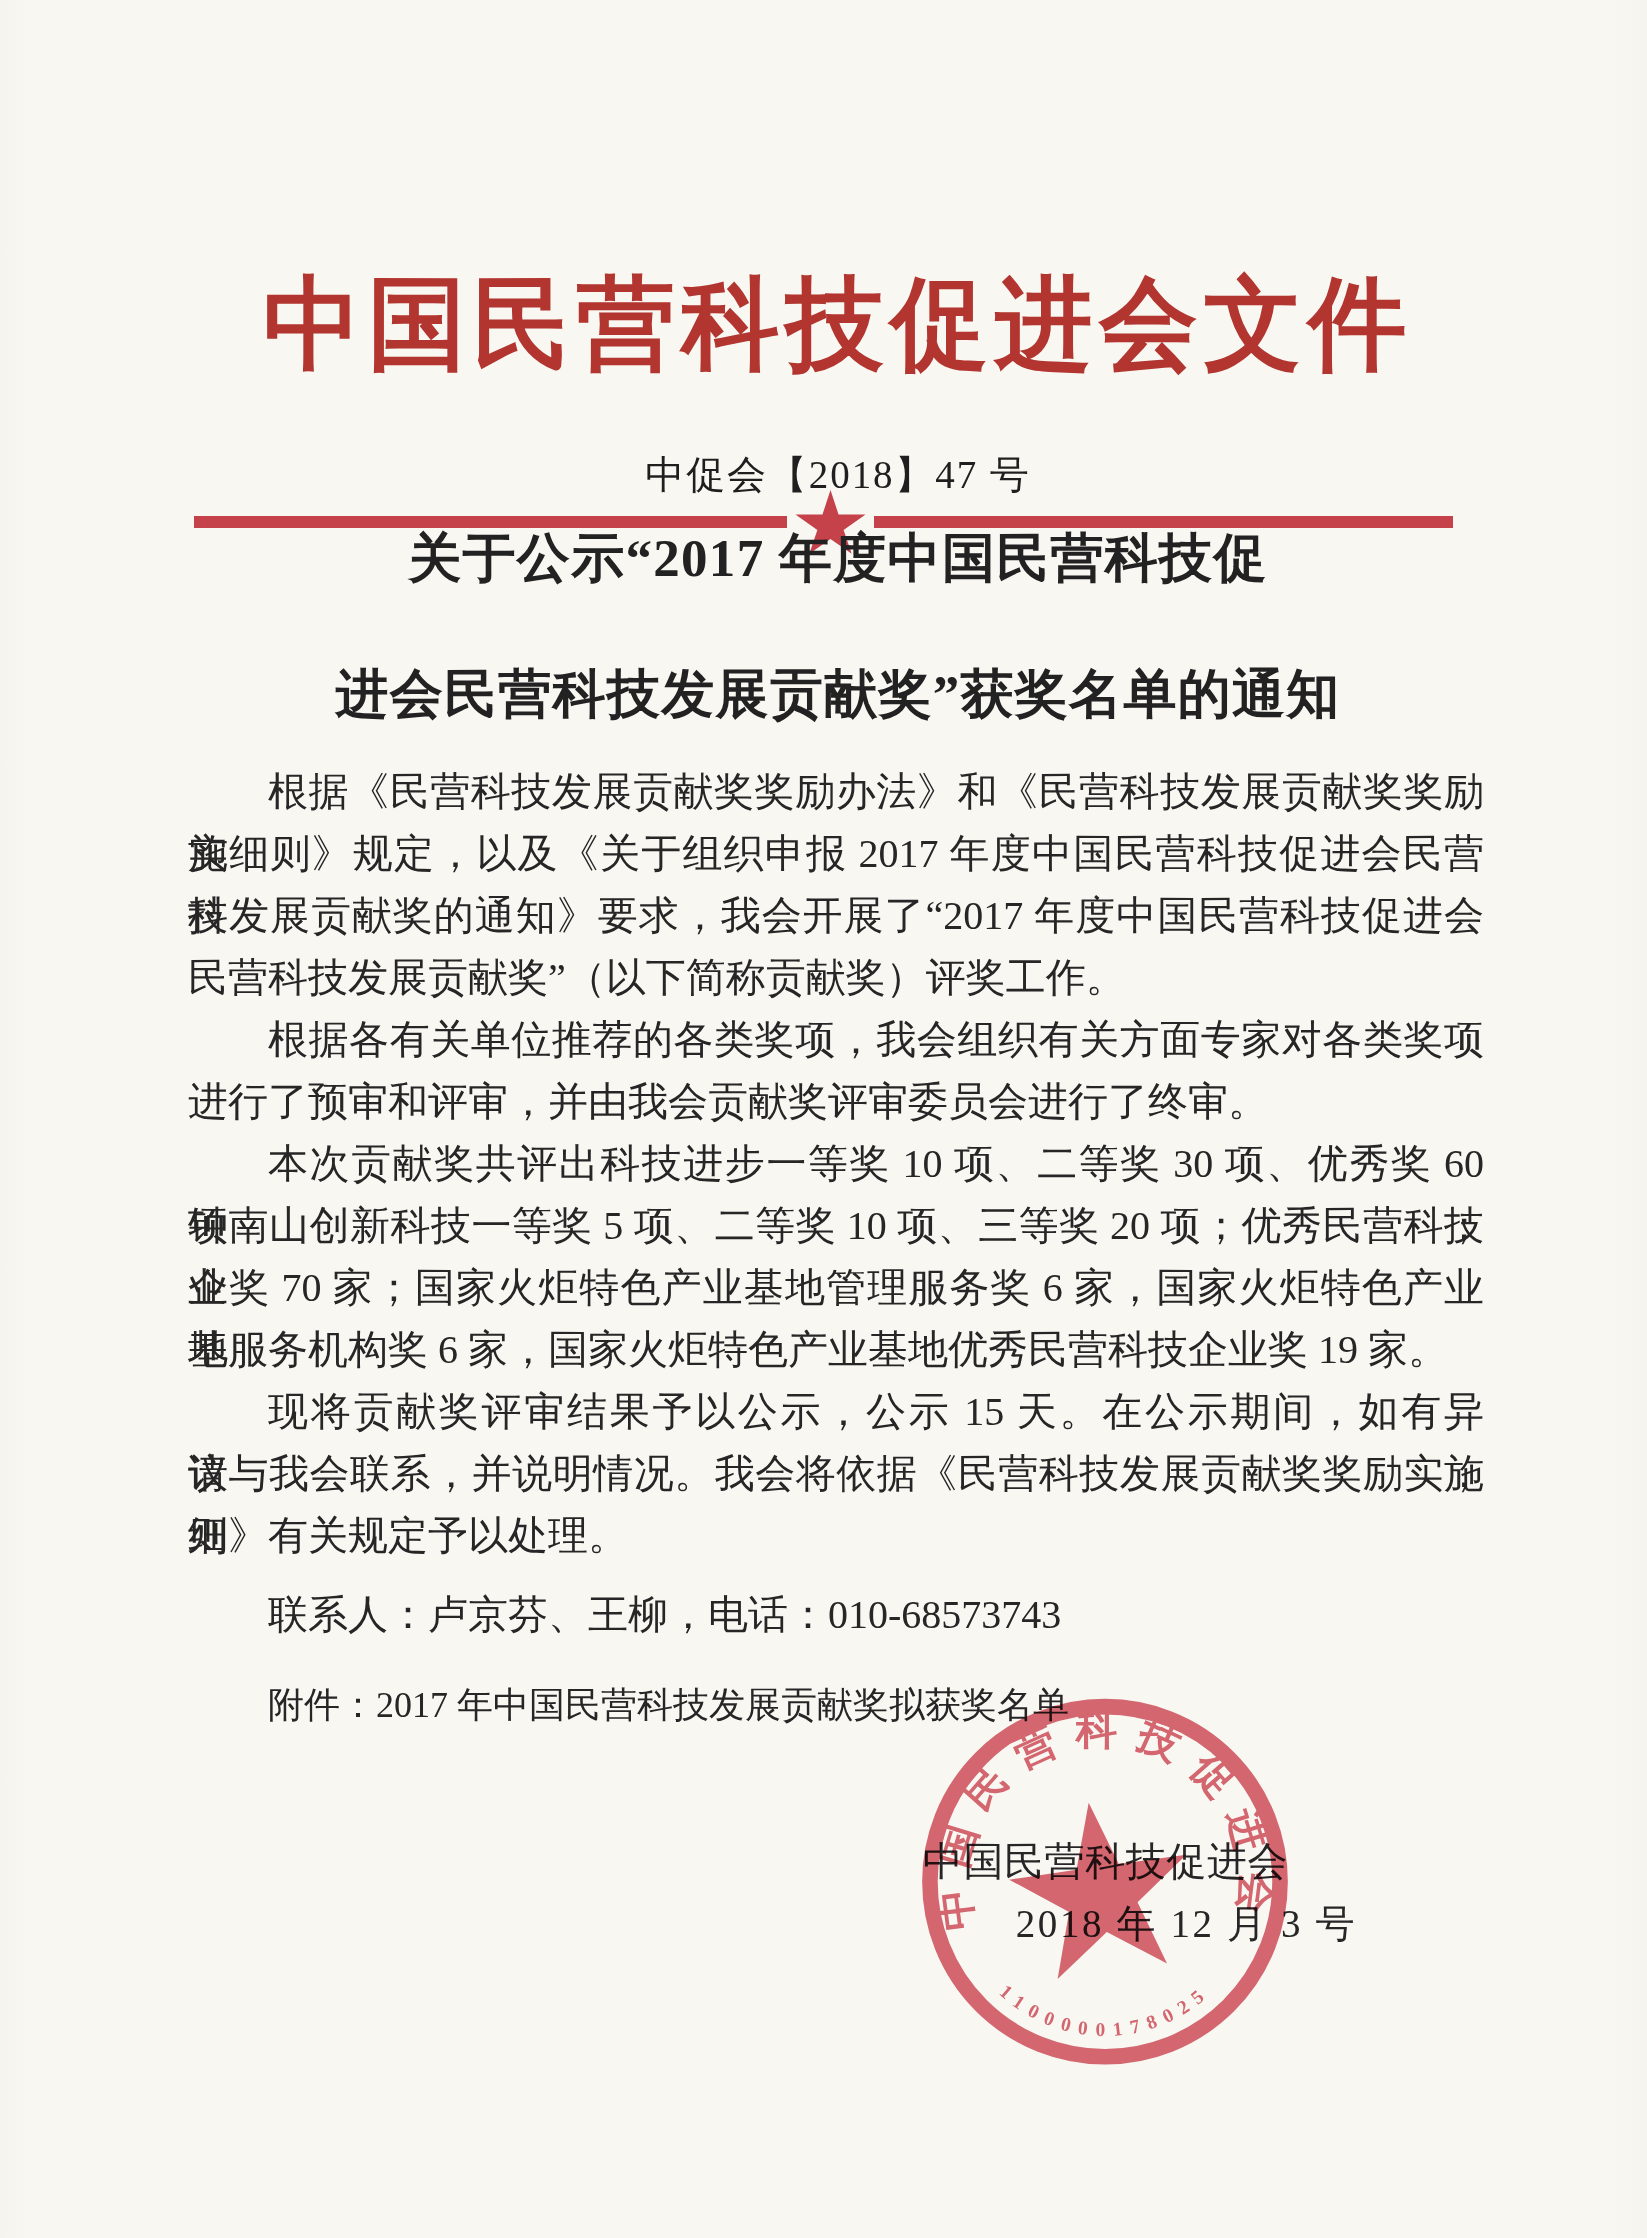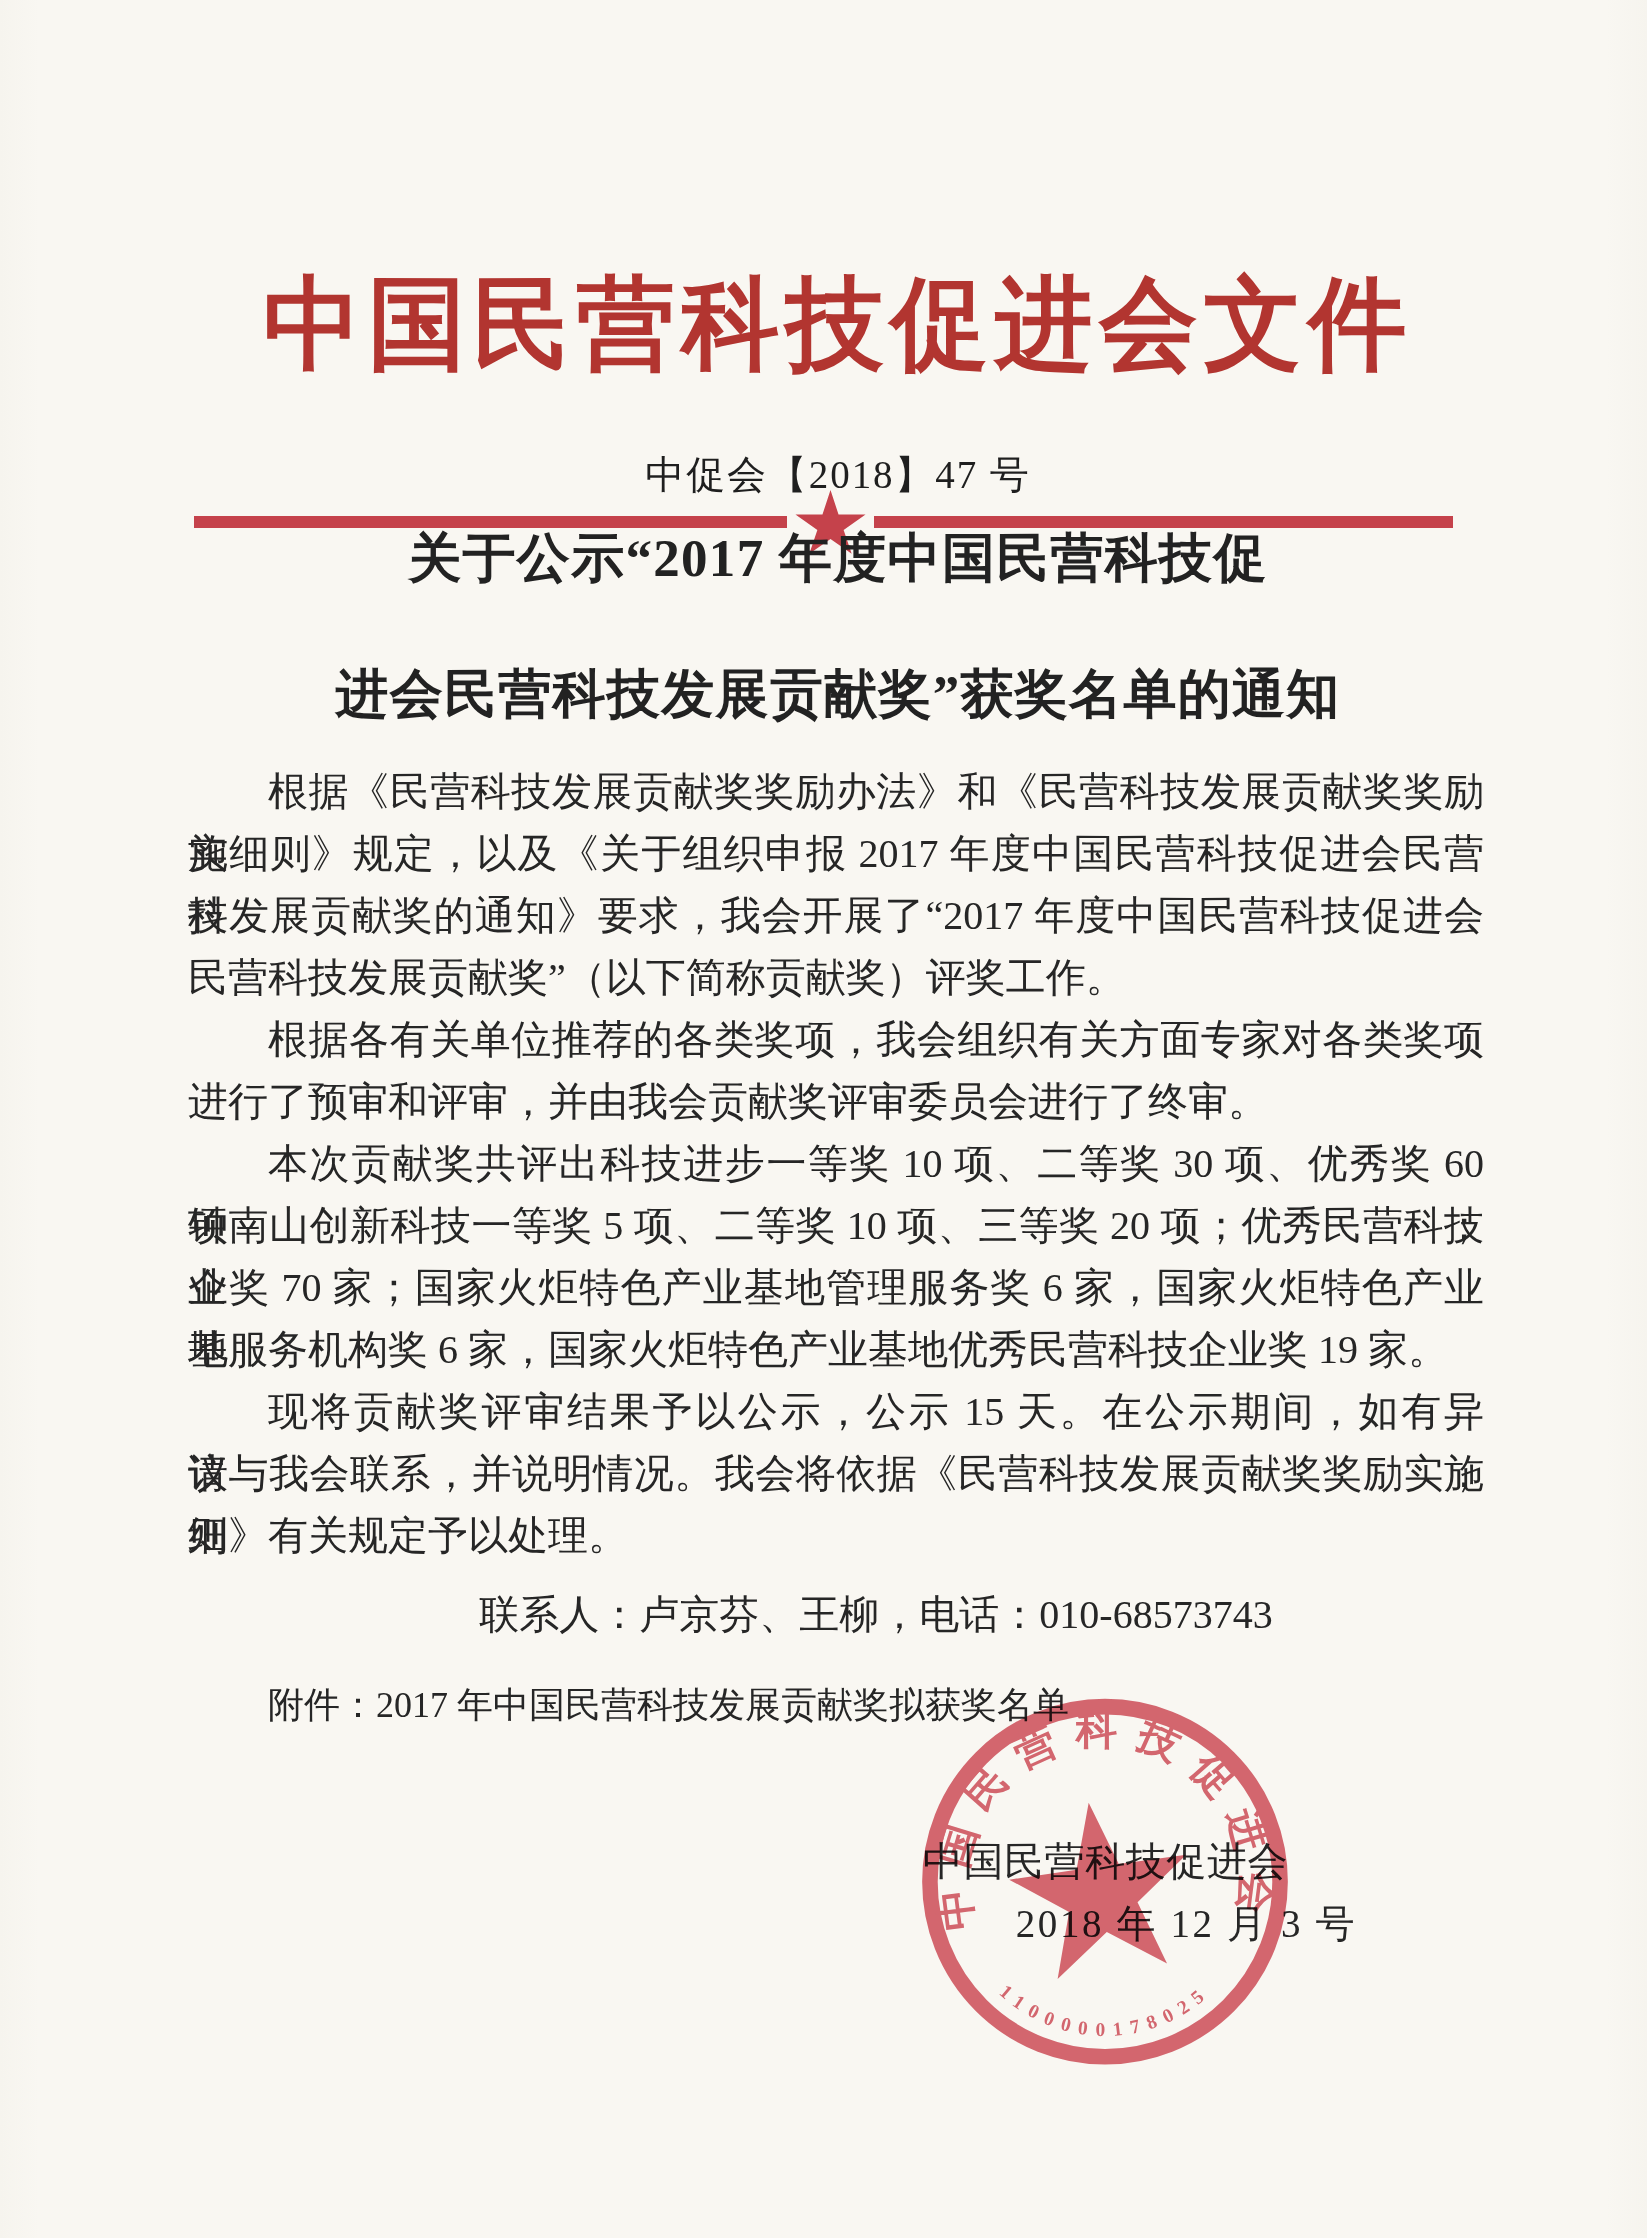--- a/index.html
+++ b/index.html
@@ -46,21 +46,21 @@
   .heading-2{top:659px;}
   .body-text{
     position:absolute;left:188px;top:761px;width:1296px;
     font-size:40px;line-height:62px;
   }
   .line{height:62px;white-space:nowrap;}
   .line.fill{white-space:normal;text-align:justify;text-align-last:justify;}
   .line.indent{text-indent:80px;}
   .contact-line{
     position:absolute;left:188px;top:1584px;width:1296px;
-    font-size:40px;line-height:62px;text-indent:80px;text-align:center;
+    font-size:40px;line-height:62px;text-indent:80px;
   }
   .attachment-line{
     position:absolute;left:188px;top:1674px;width:1296px;
     font-size:36px;line-height:62px;text-indent:80px;
   }
   .sig-org{
     position:absolute;left:814px;top:1834px;width:583px;
     text-align:center;font-size:40px;letter-spacing:0.6px;
   }
   .sig-date{

